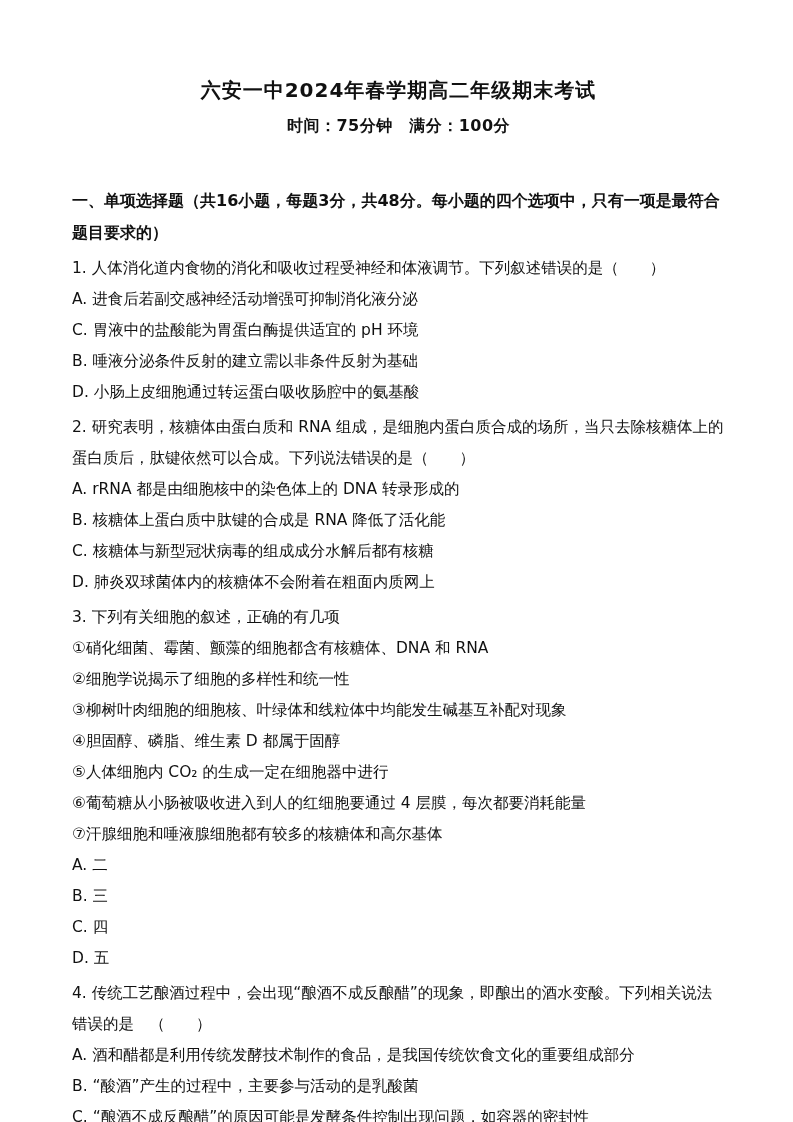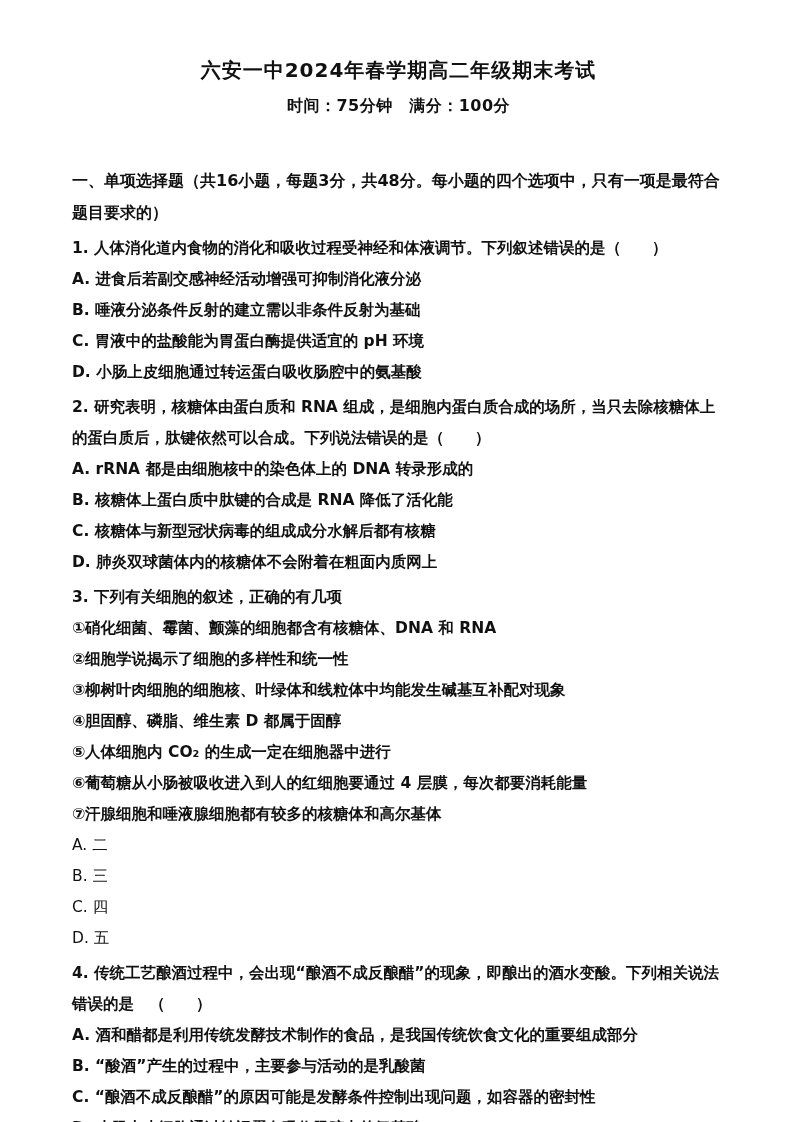--- a/index.html
+++ b/index.html
@@ -7,21 +7,21 @@
   body {
     width: 793px;
     height: 1122px;
     font-family: "DejaVu Sans", "Liberation Sans", sans-serif;
     color: #111111;
     overflow: hidden;
   }
   .page {
     width: 793px;
     height: 1048px;
-    padding: 56px 68px 0 72px;
+    padding: 76px 68px 0 72px;
   }
   .title {
     text-align: center;
     font-size: 20px;
     font-weight: bold;
     line-height: 1.4;
     margin-bottom: 12px;
     letter-spacing: 1px;
   }
   .subtitle {
@@ -42,21 +42,21 @@
     font-size: 16px;
     font-weight: bold;
     line-height: 32px;
     margin-bottom: 2px;
     margin-top: 48px;
   }
   .question { margin-top: 4px; }
   .line {
     font-size: 15.5px;
     line-height: 31px;
-    font-weight: bold;
+    font-weight: normal;
   }
   .inline-options {
     display: flex;
     font-size: 15.5px;
     line-height: 31px;
     flex-direction: column;
   }
   .inline-options span { flex: 0 0 25%; }
 </style>
 </head>
@@ -64,22 +64,22 @@
 
 <div class="page">
 
   <div class="title">六安一中2024年春学期高二年级期末考试</div>
   <div class="meta">时间：75分钟　满分：100分</div>
   <div class="section-header">一、单项选择题（共16小题，每题3分，共48分。每小题的四个选项中，只有一项是最符合题目要求的）</div>
 
   <div class="question">
     <div class="line">1.  人体消化道内食物的消化和吸收过程受神经和体液调节。下列叙述错误的是（　　）</div>
     <div class="line">A.  进食后若副交感神经活动增强可抑制消化液分泌</div>
+    <div class="line">C.  胃液中的盐酸能为胃蛋白酶提供适宜的 pH 环境</div>
     <div class="line">B.  唾液分泌条件反射的建立需以非条件反射为基础</div>
-    <div class="line">C.  胃液中的盐酸能为胃蛋白酶提供适宜的 pH 环境</div>
     <div class="line">D.  小肠上皮细胞通过转运蛋白吸收肠腔中的氨基酸</div>
   </div>
 
   <div class="question">
     <div class="line">2. 研究表明，核糖体由蛋白质和 RNA 组成，是细胞内蛋白质合成的场所，当只去除核糖体上的蛋白质后，肽键依然可以合成。下列说法错误的是（　　）</div>
     <div class="line">A. rRNA 都是由细胞核中的染色体上的 DNA 转录形成的</div>
     <div class="line">B.  核糖体上蛋白质中肽键的合成是 RNA 降低了活化能</div>
     <div class="line">C.  核糖体与新型冠状病毒的组成成分水解后都有核糖</div>
     <div class="line">D.  肺炎双球菌体内的核糖体不会附着在粗面内质网上</div>
   </div>

